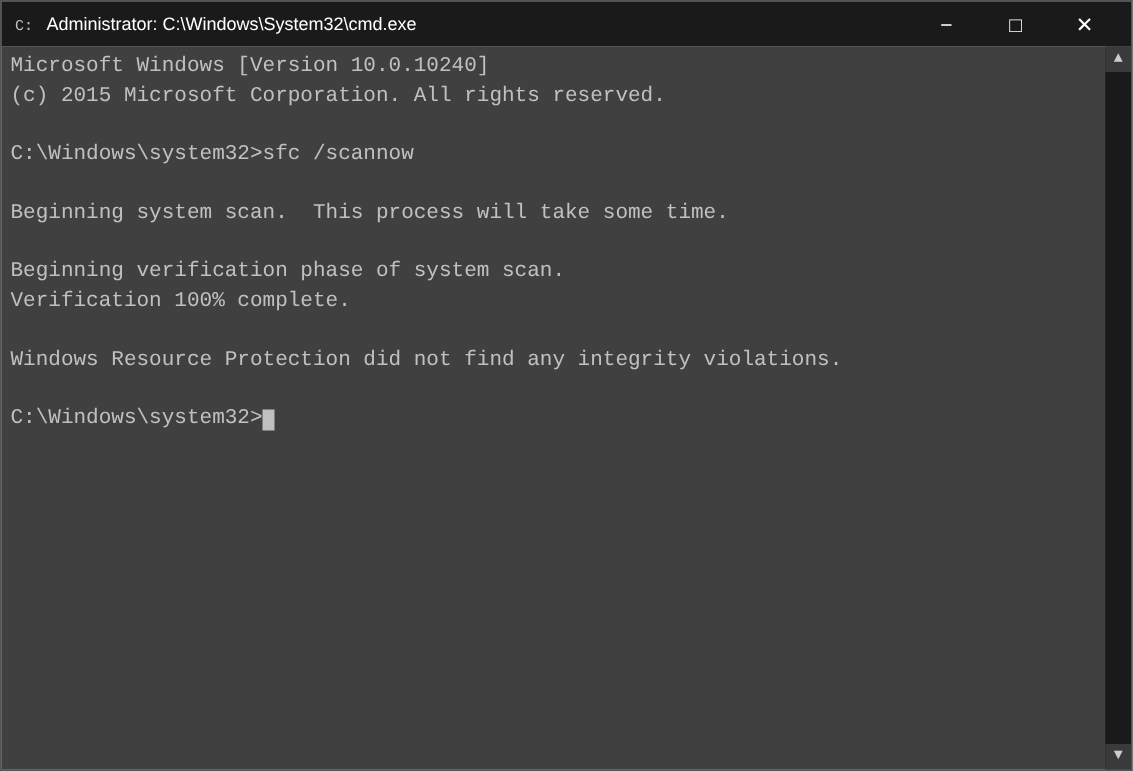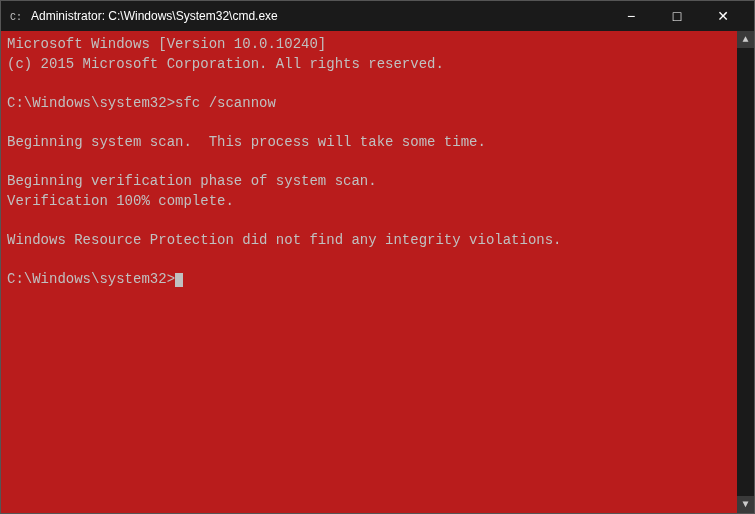--- a/index.html
+++ b/index.html
@@ -66,21 +66,21 @@
       color: #ffffff;
       font-size: 14px;
       cursor: pointer;
       display: flex;
       align-items: center;
       justify-content: center;
       font-family: 'Segoe UI', Arial, sans-serif;
     }
 
     .console-body {
-      background: #b91c1c;
+      background: #404040;
       flex: 1;
       padding: 4px 6px;
       overflow: hidden;
       position: relative;
     }
 
     .console-text {
       color: #c0c0c0;
       font-size: 14px;
       line-height: 1.4;

